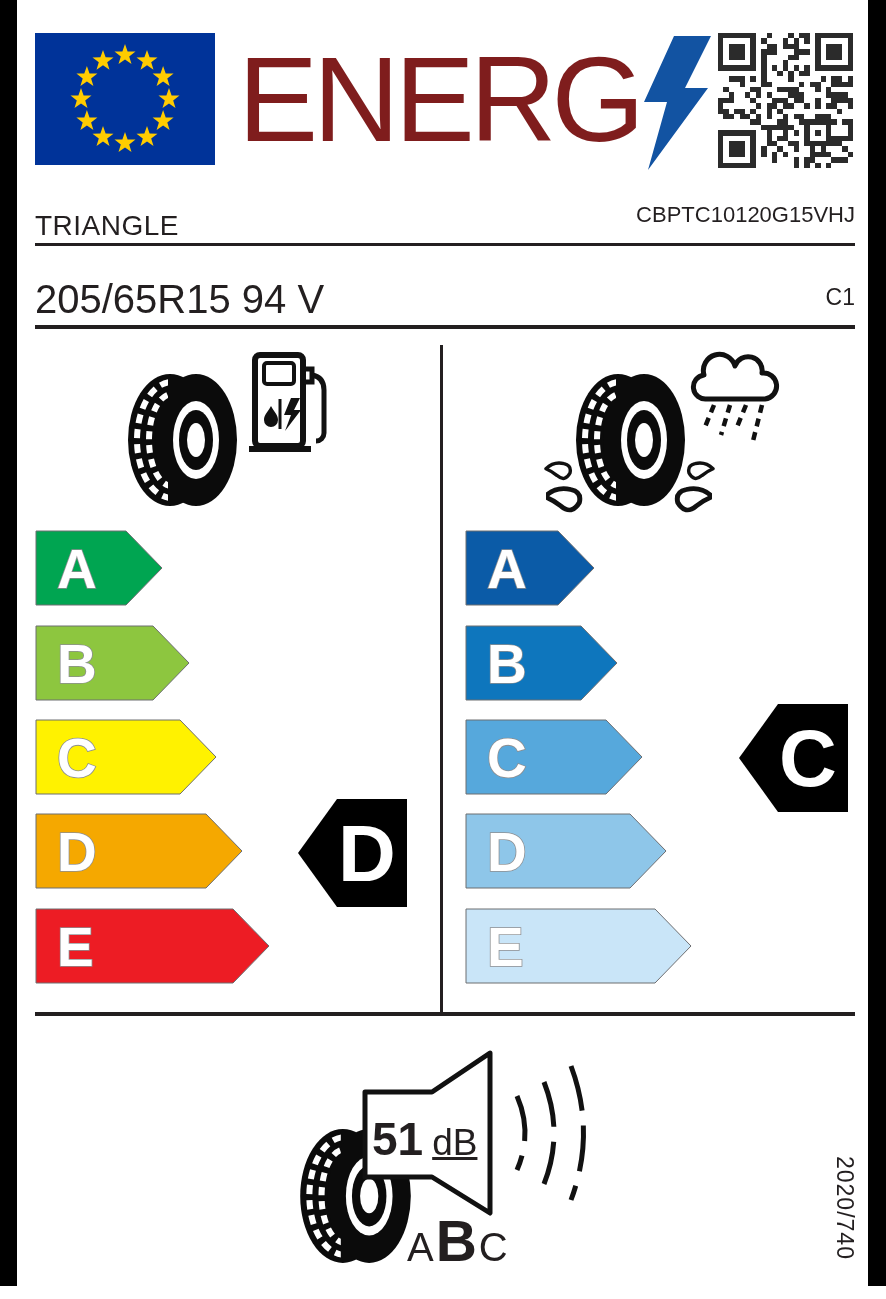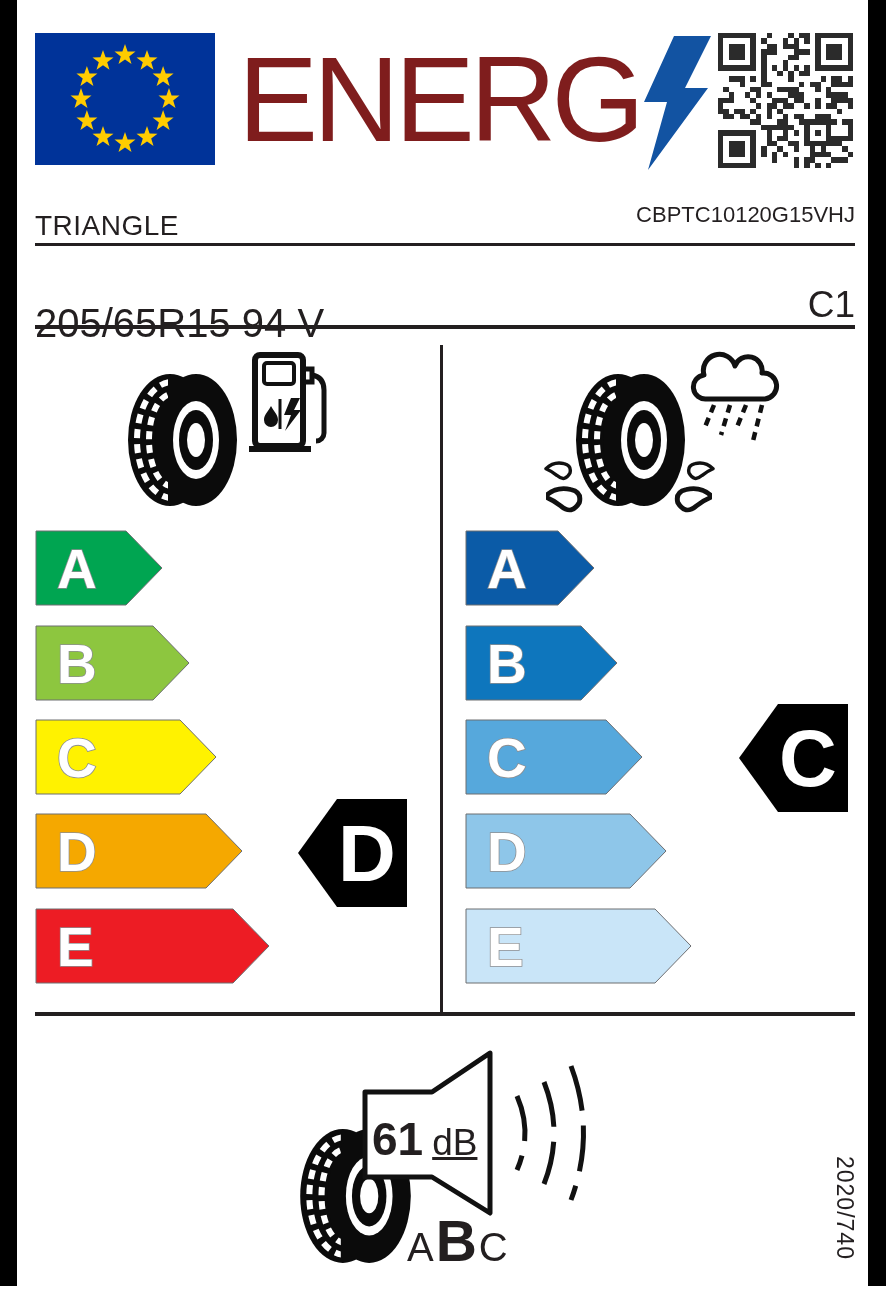--- a/index.html
+++ b/index.html
@@ -15,22 +15,22 @@
   .bolt{position:absolute;left:644px;top:36px;}
   .qr{position:absolute;left:718px;top:33px;}
   
   .brand{position:absolute;left:35px;top:200px;font-size:28px;font-weight:normal;letter-spacing:.5px;margin-top:10px;}
   .artcode{position:absolute;right:31px;top:202px;font-size:22px;}
   .hline{position:absolute;left:35px;width:820px;background:#231f20;}
   .l1{top:243px;height:3px;}
   .l2{top:325px;height:4px;}
   .l3{top:1012px;height:4px;}
   .vline{position:absolute;left:440px;top:345px;width:3px;height:667px;background:#231f20;}
-  .tsize{position:absolute;left:35px;top:277px;font-size:40px;margin-top:24px;}
-  .tclass{position:absolute;right:31px;top:284px;font-size:37px;}
+  .tsize{position:absolute;left:35px;top:277px;font-size:40px;}
+  .tclass{position:absolute;right:31px;top:284px;font-size:23px;}
   
   .tire-fuel{position:absolute;left:126px;top:371px;}
   .pump{position:absolute;left:247px;top:352px;}
   .tire-wet{position:absolute;left:574px;top:371px;}
   .cloud{position:absolute;left:681px;top:349px;}
   .splash{position:absolute;}
   
   .arrow{position:absolute;}
   .arrow text{font-family:"Liberation Sans",sans-serif;font-weight:bold;font-size:55px;
               fill:#fff;stroke:#8d8f92;stroke-width:1.6px;paint-order:stroke;}
@@ -211,21 +211,21 @@
   <svg class="noise-svg" width="310" height="230" viewBox="290 1045 310 230">
     <use href="#tire" x="298" y="1126" width="114" height="140"></use>
     <path d="M432,1092 H365 V1177 H432 L490,1213 V1053 Z" fill="#fff" stroke="#111" stroke-width="5" stroke-linejoin="round"></path>
     <g fill="none" stroke="#111" stroke-width="5" stroke-dasharray="46 15">
       <path d="M517,1096 Q533,1133 517,1170"></path>
       <path d="M544,1082 Q564,1133 544,1184"></path>
       <path d="M571,1066 Q596,1133 571,1200"></path>
     </g>
   </svg>
   <div class="noise-value">
-    <span class="num">61</span>
+    <span class="num">51</span>
     <span class="unit">dB</span>
   </div>
   <div class="noise-classes">
     <span class="small">A</span>
     <span class="big">B</span>
     <span class="small">C</span>
   </div>
 
   <div class="regulation">2020/740</div>
 </div>

